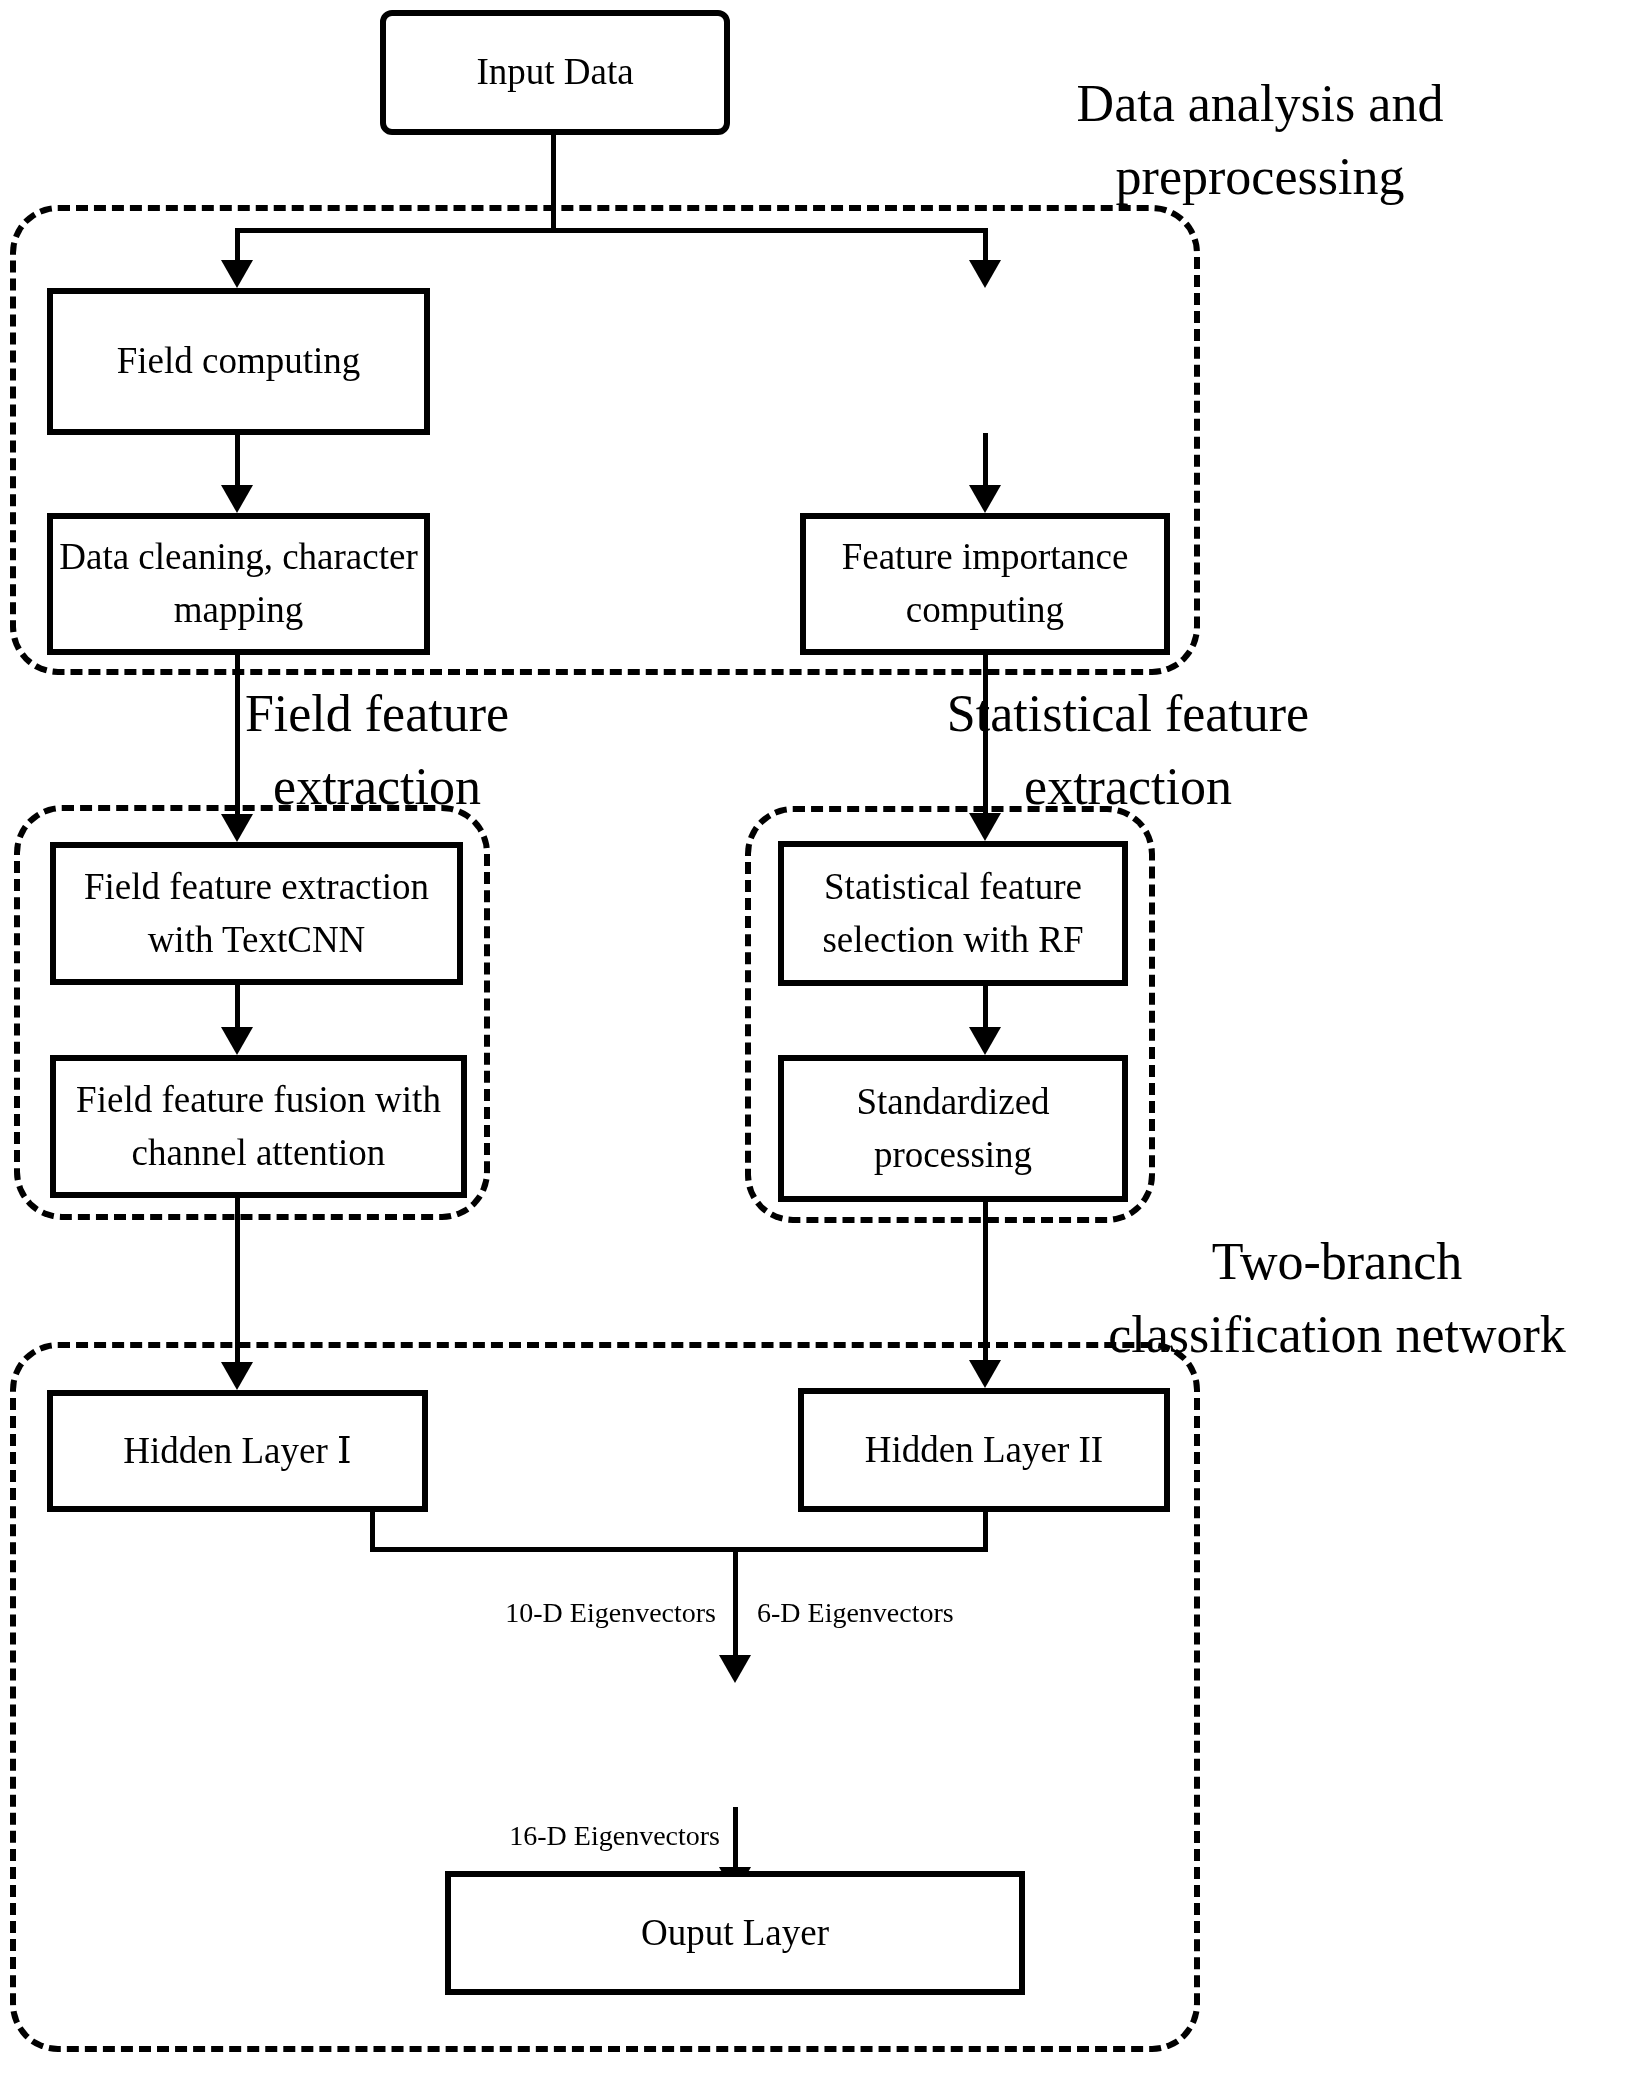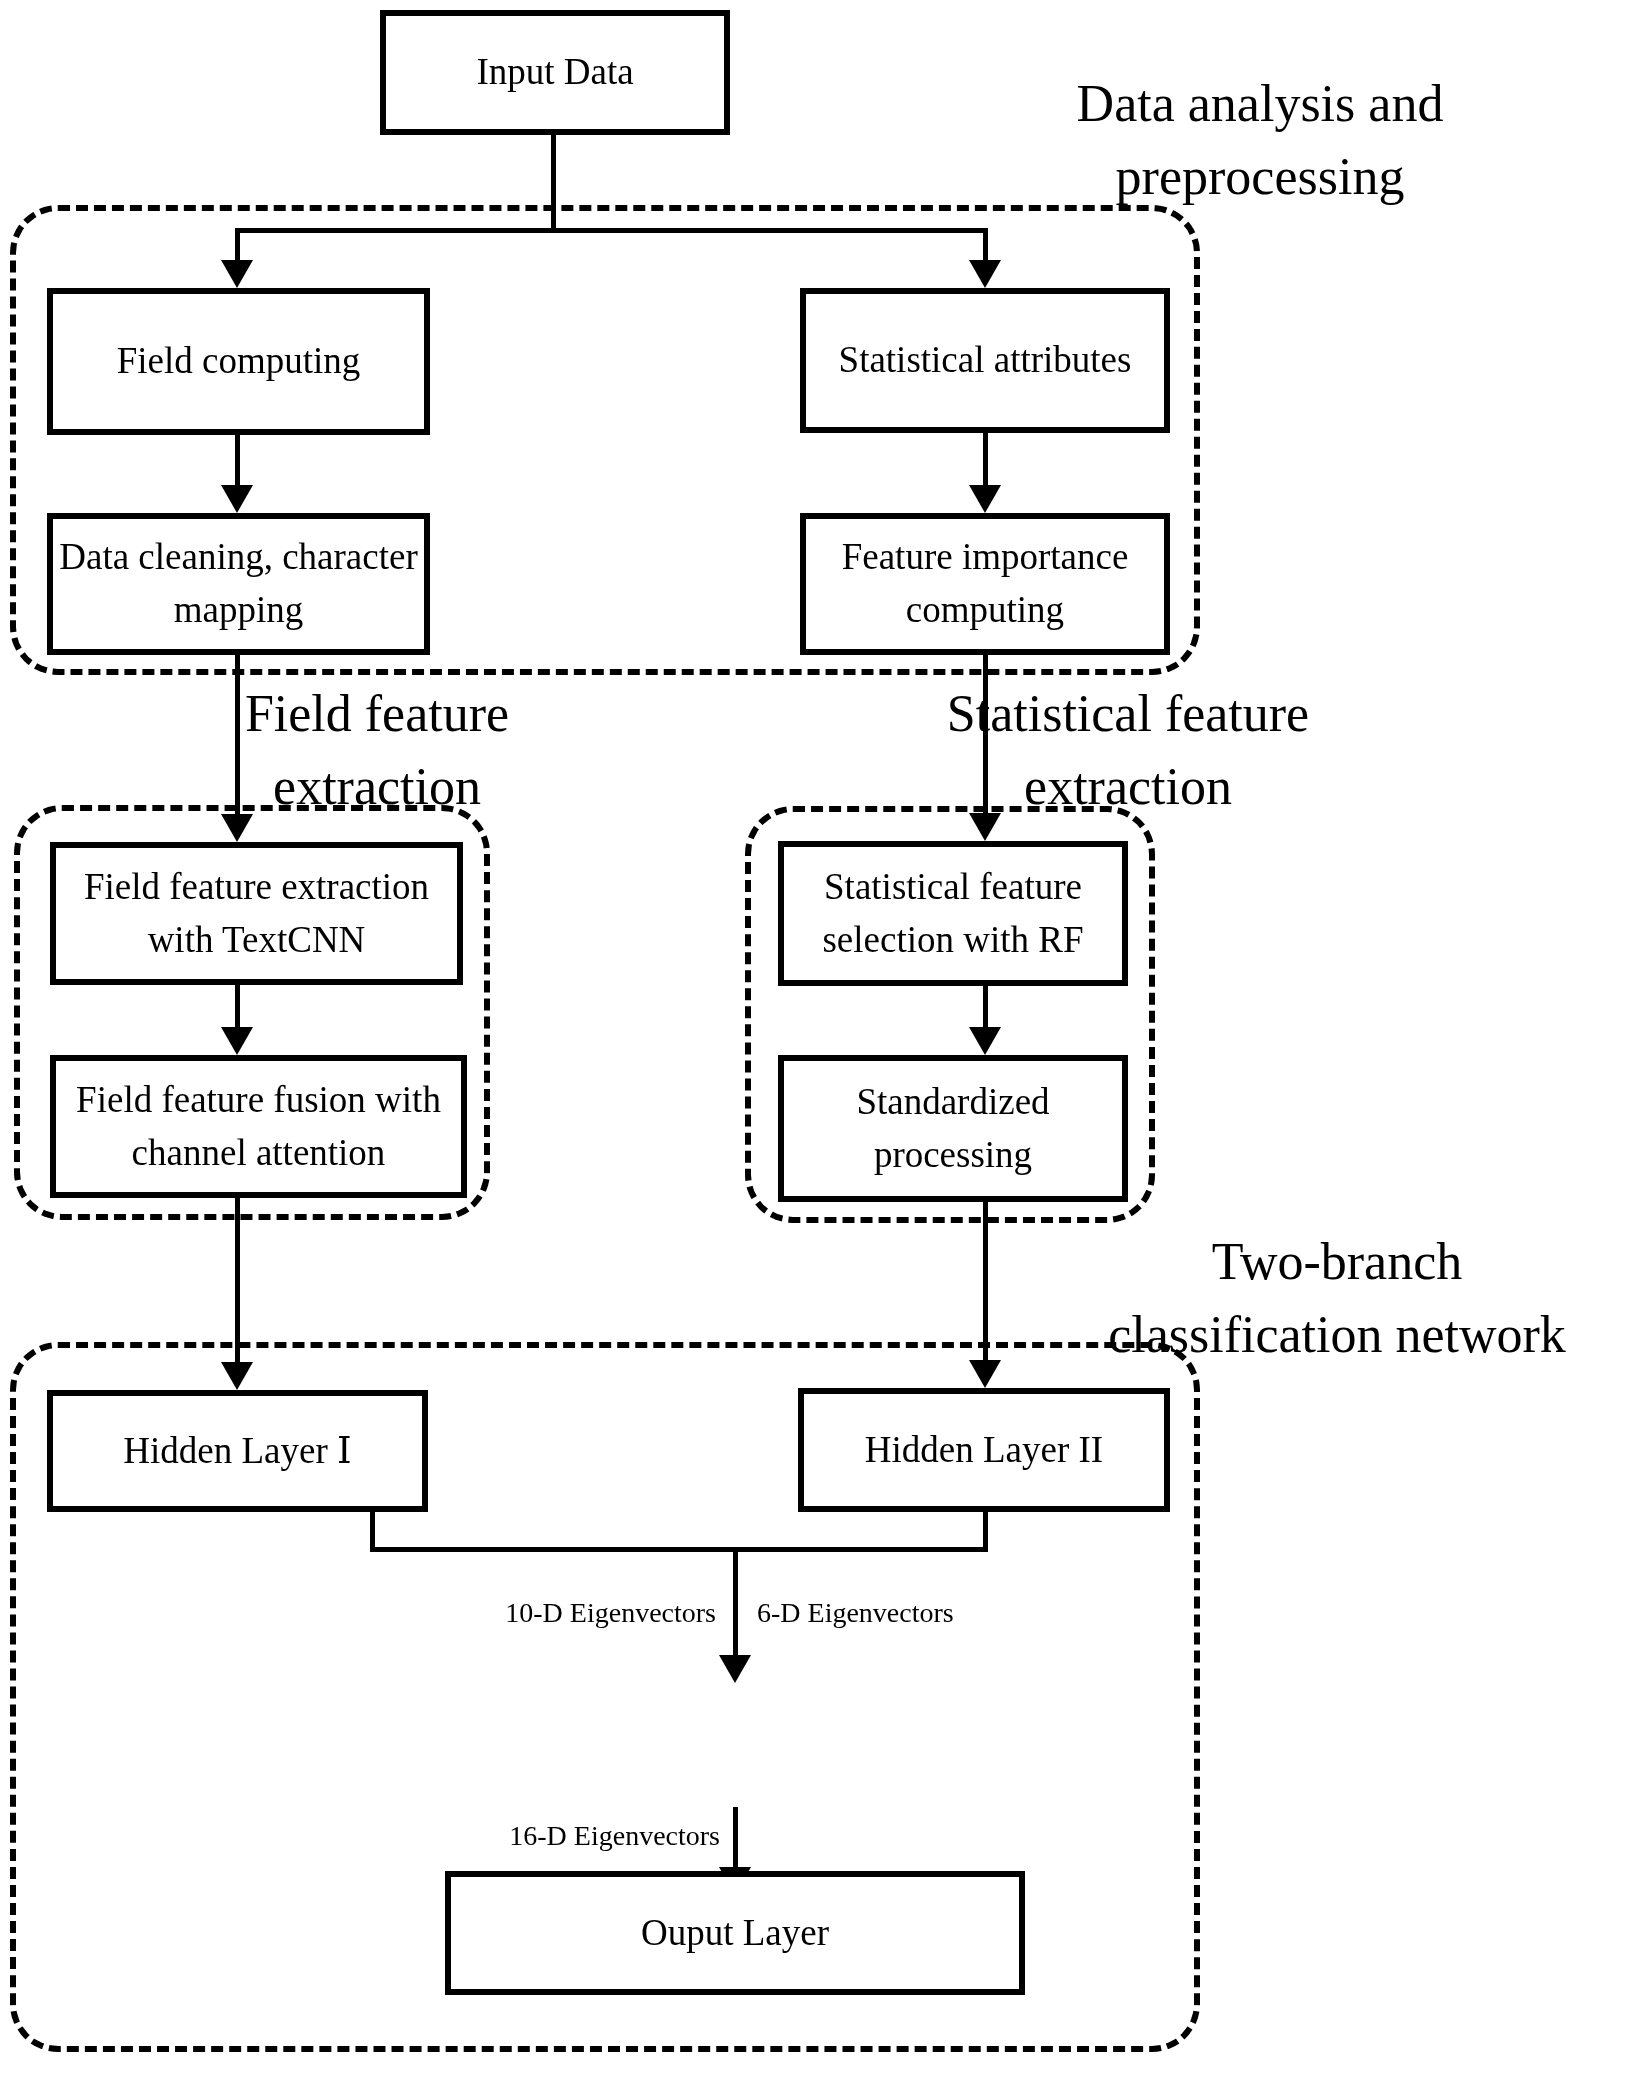--- a/index.html
+++ b/index.html
@@ -81,25 +81,24 @@
   <div class="vl" style="left:370px;top:1512px;height:40px;"></div>
   <div class="vl" style="left:983px;top:1512px;height:40px;"></div>
   <div class="hl" style="left:370px;top:1547px;width:618px;"></div>
 
   <div class="vl" style="left:733px;top:1547px;height:112px;"></div>
   <div class="ah" style="left:719px;top:1655px;"></div>
 
   <div class="vl" style="left:733px;top:1807px;height:62px;"></div>
   <div class="ah" style="left:719px;top:1867px;"></div>
 
-  <div class="box" style="left:380px;top:10px;width:350px;height:125px;">Input Data</div>
+  <div class="box" style="left:380px;top:10px;width:350px;height:125px;border-radius:12px;">Input Data</div>
 
   <div class="box" style="left:47px;top:288px;width:383px;height:147px;">Field computing</div>
 
-  <div class="box" style="left:800px;top:288px;width:370px;height:145px;">Statistical attributes</div>
 
   <div class="box" style="left:47px;top:513px;width:383px;height:142px;">Data cleaning, character
 mapping</div>
 
   <div class="box" style="left:800px;top:513px;width:370px;height:142px;">Feature importance
 computing</div>
 
   <div class="box" style="left:50px;top:842px;width:413px;height:143px;">Field feature extraction
 with TextCNN</div>
 

